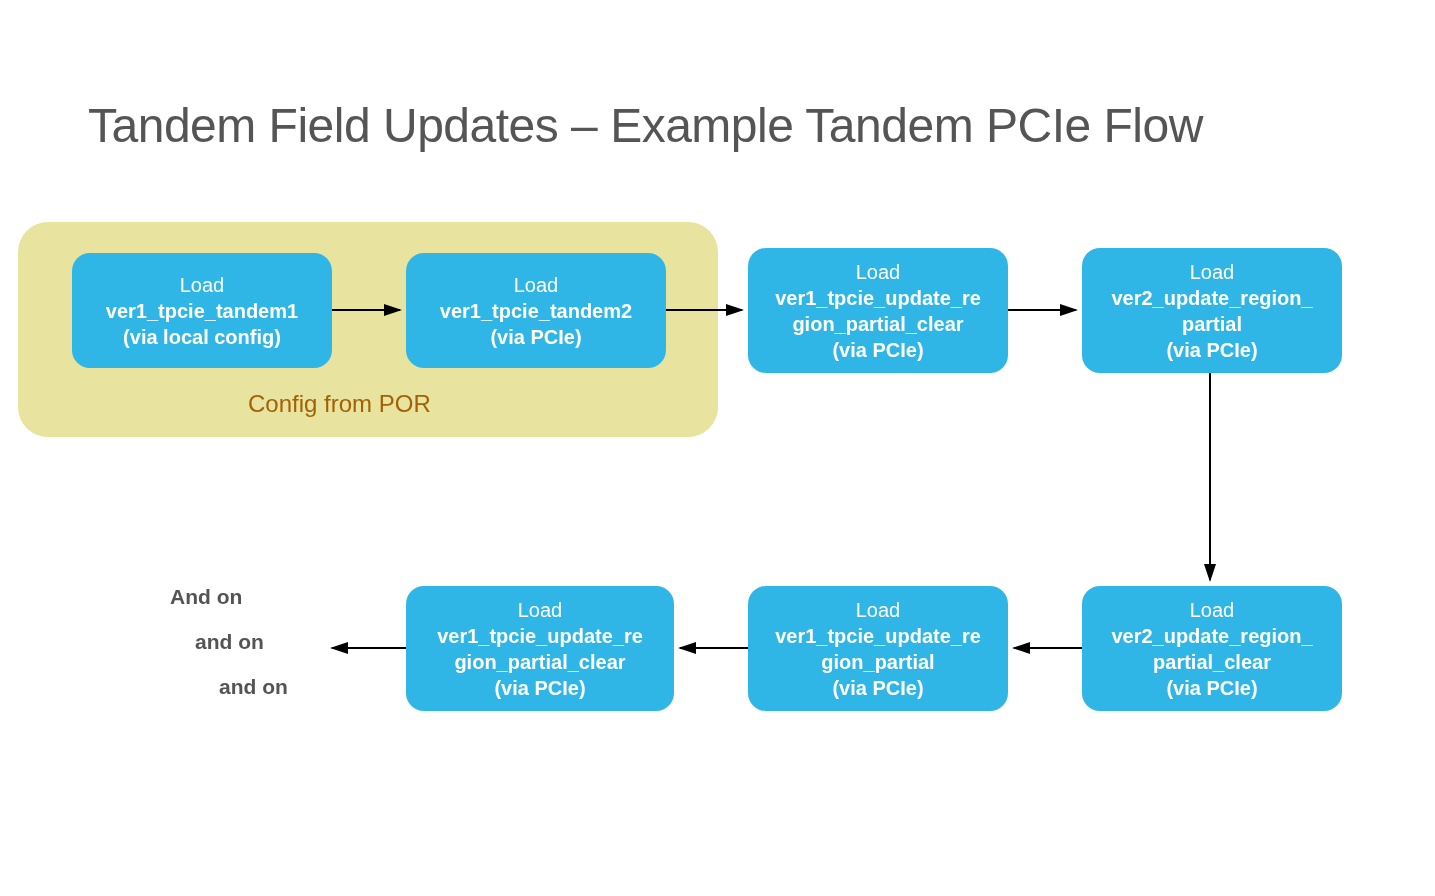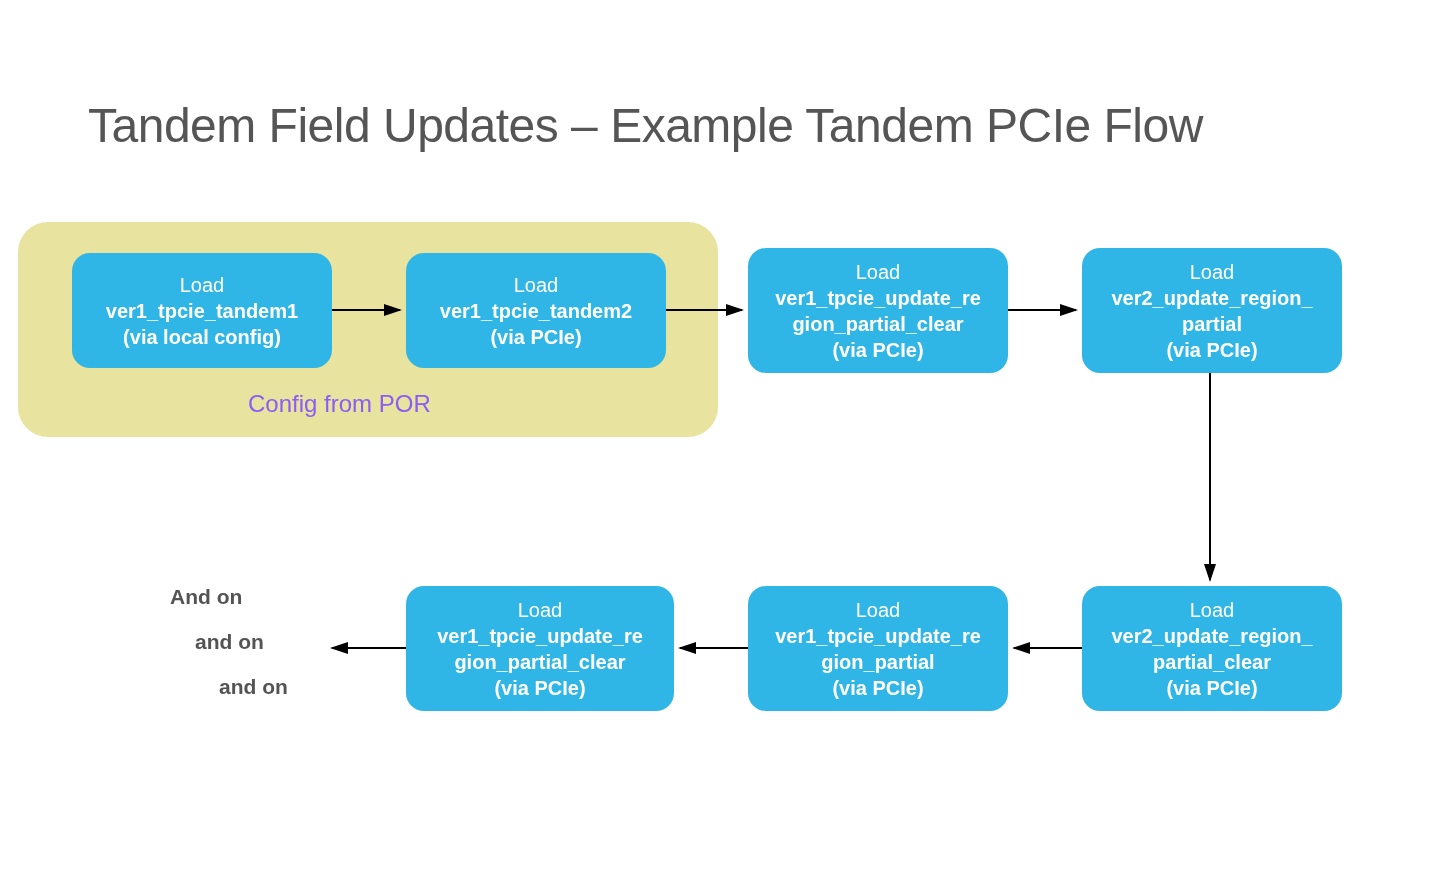--- a/index.html
+++ b/index.html
@@ -27,21 +27,21 @@
       width: 700px;
       height: 215px;
       background: #e8e39f;
       border-radius: 30px;
     }
     .config-label {
       position: absolute;
       left: 248px;
       top: 390px;
       font-size: 24px;
-      color: #8b5cf6;
+      color: #a16207;
     }
     .box {
       position: absolute;
       background: #2fb6e6;
       border-radius: 18px;
       color: #fff;
       text-align: center;
       padding: 10px 10px;
       display: flex;
       flex-direction: column;

